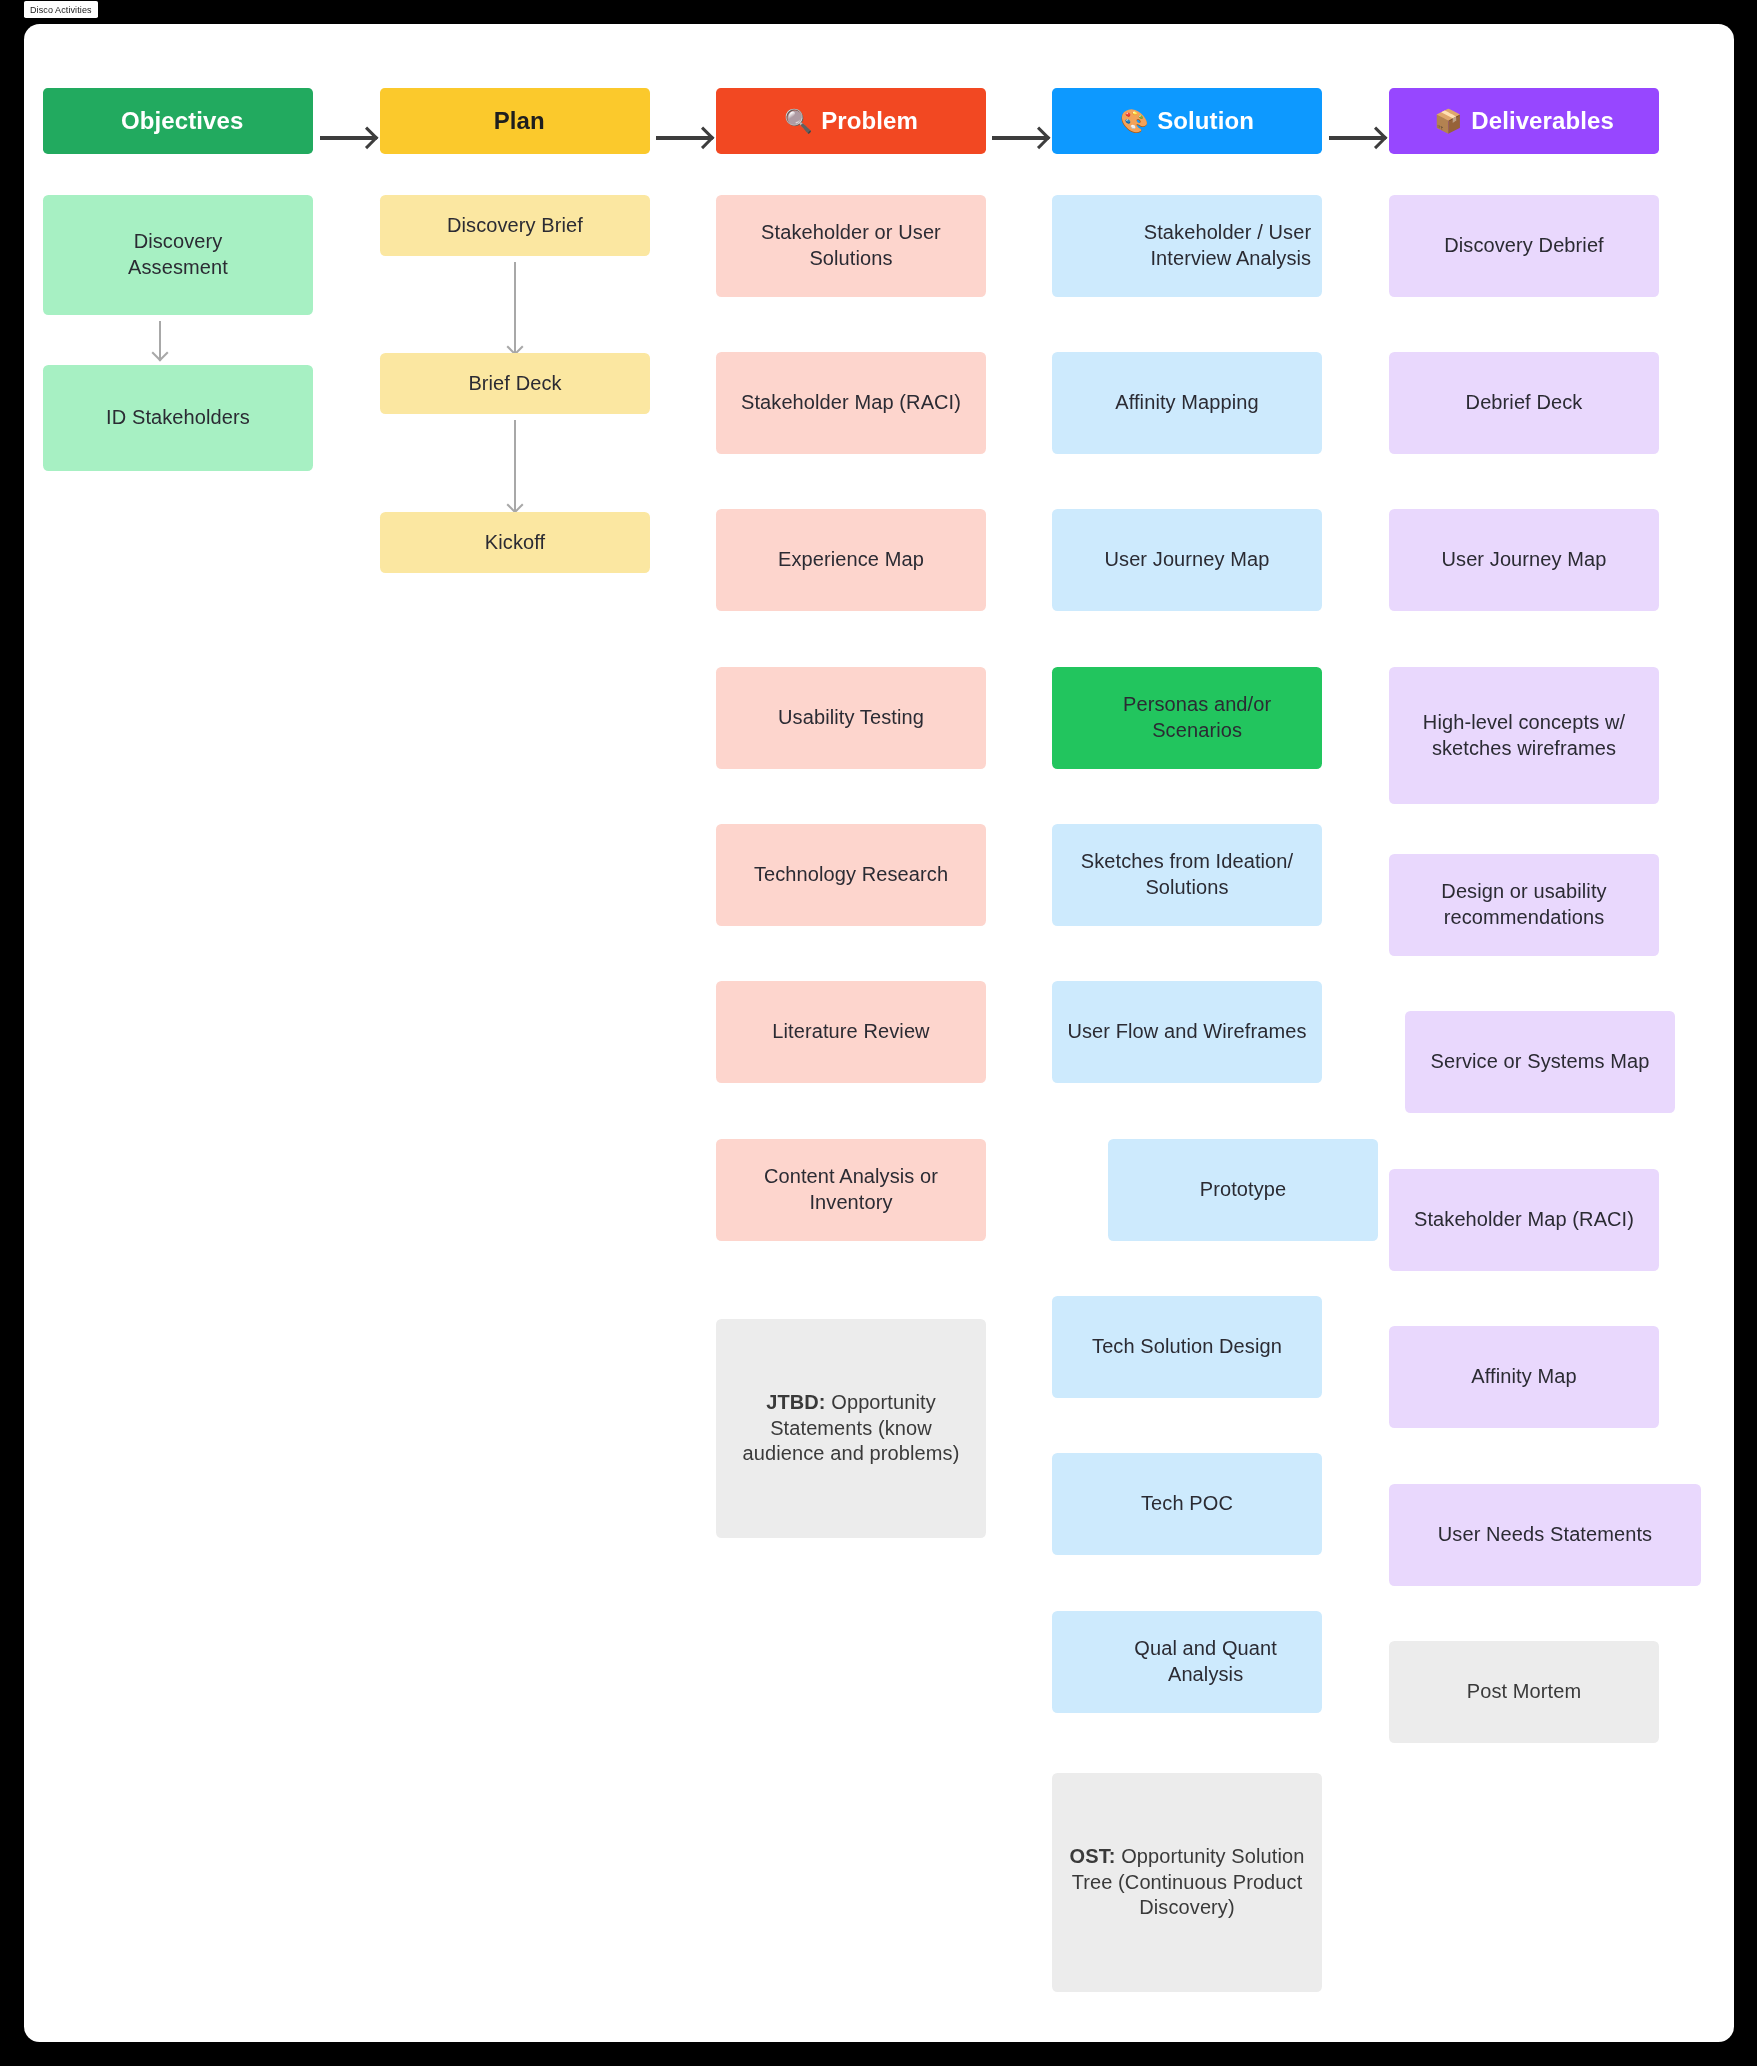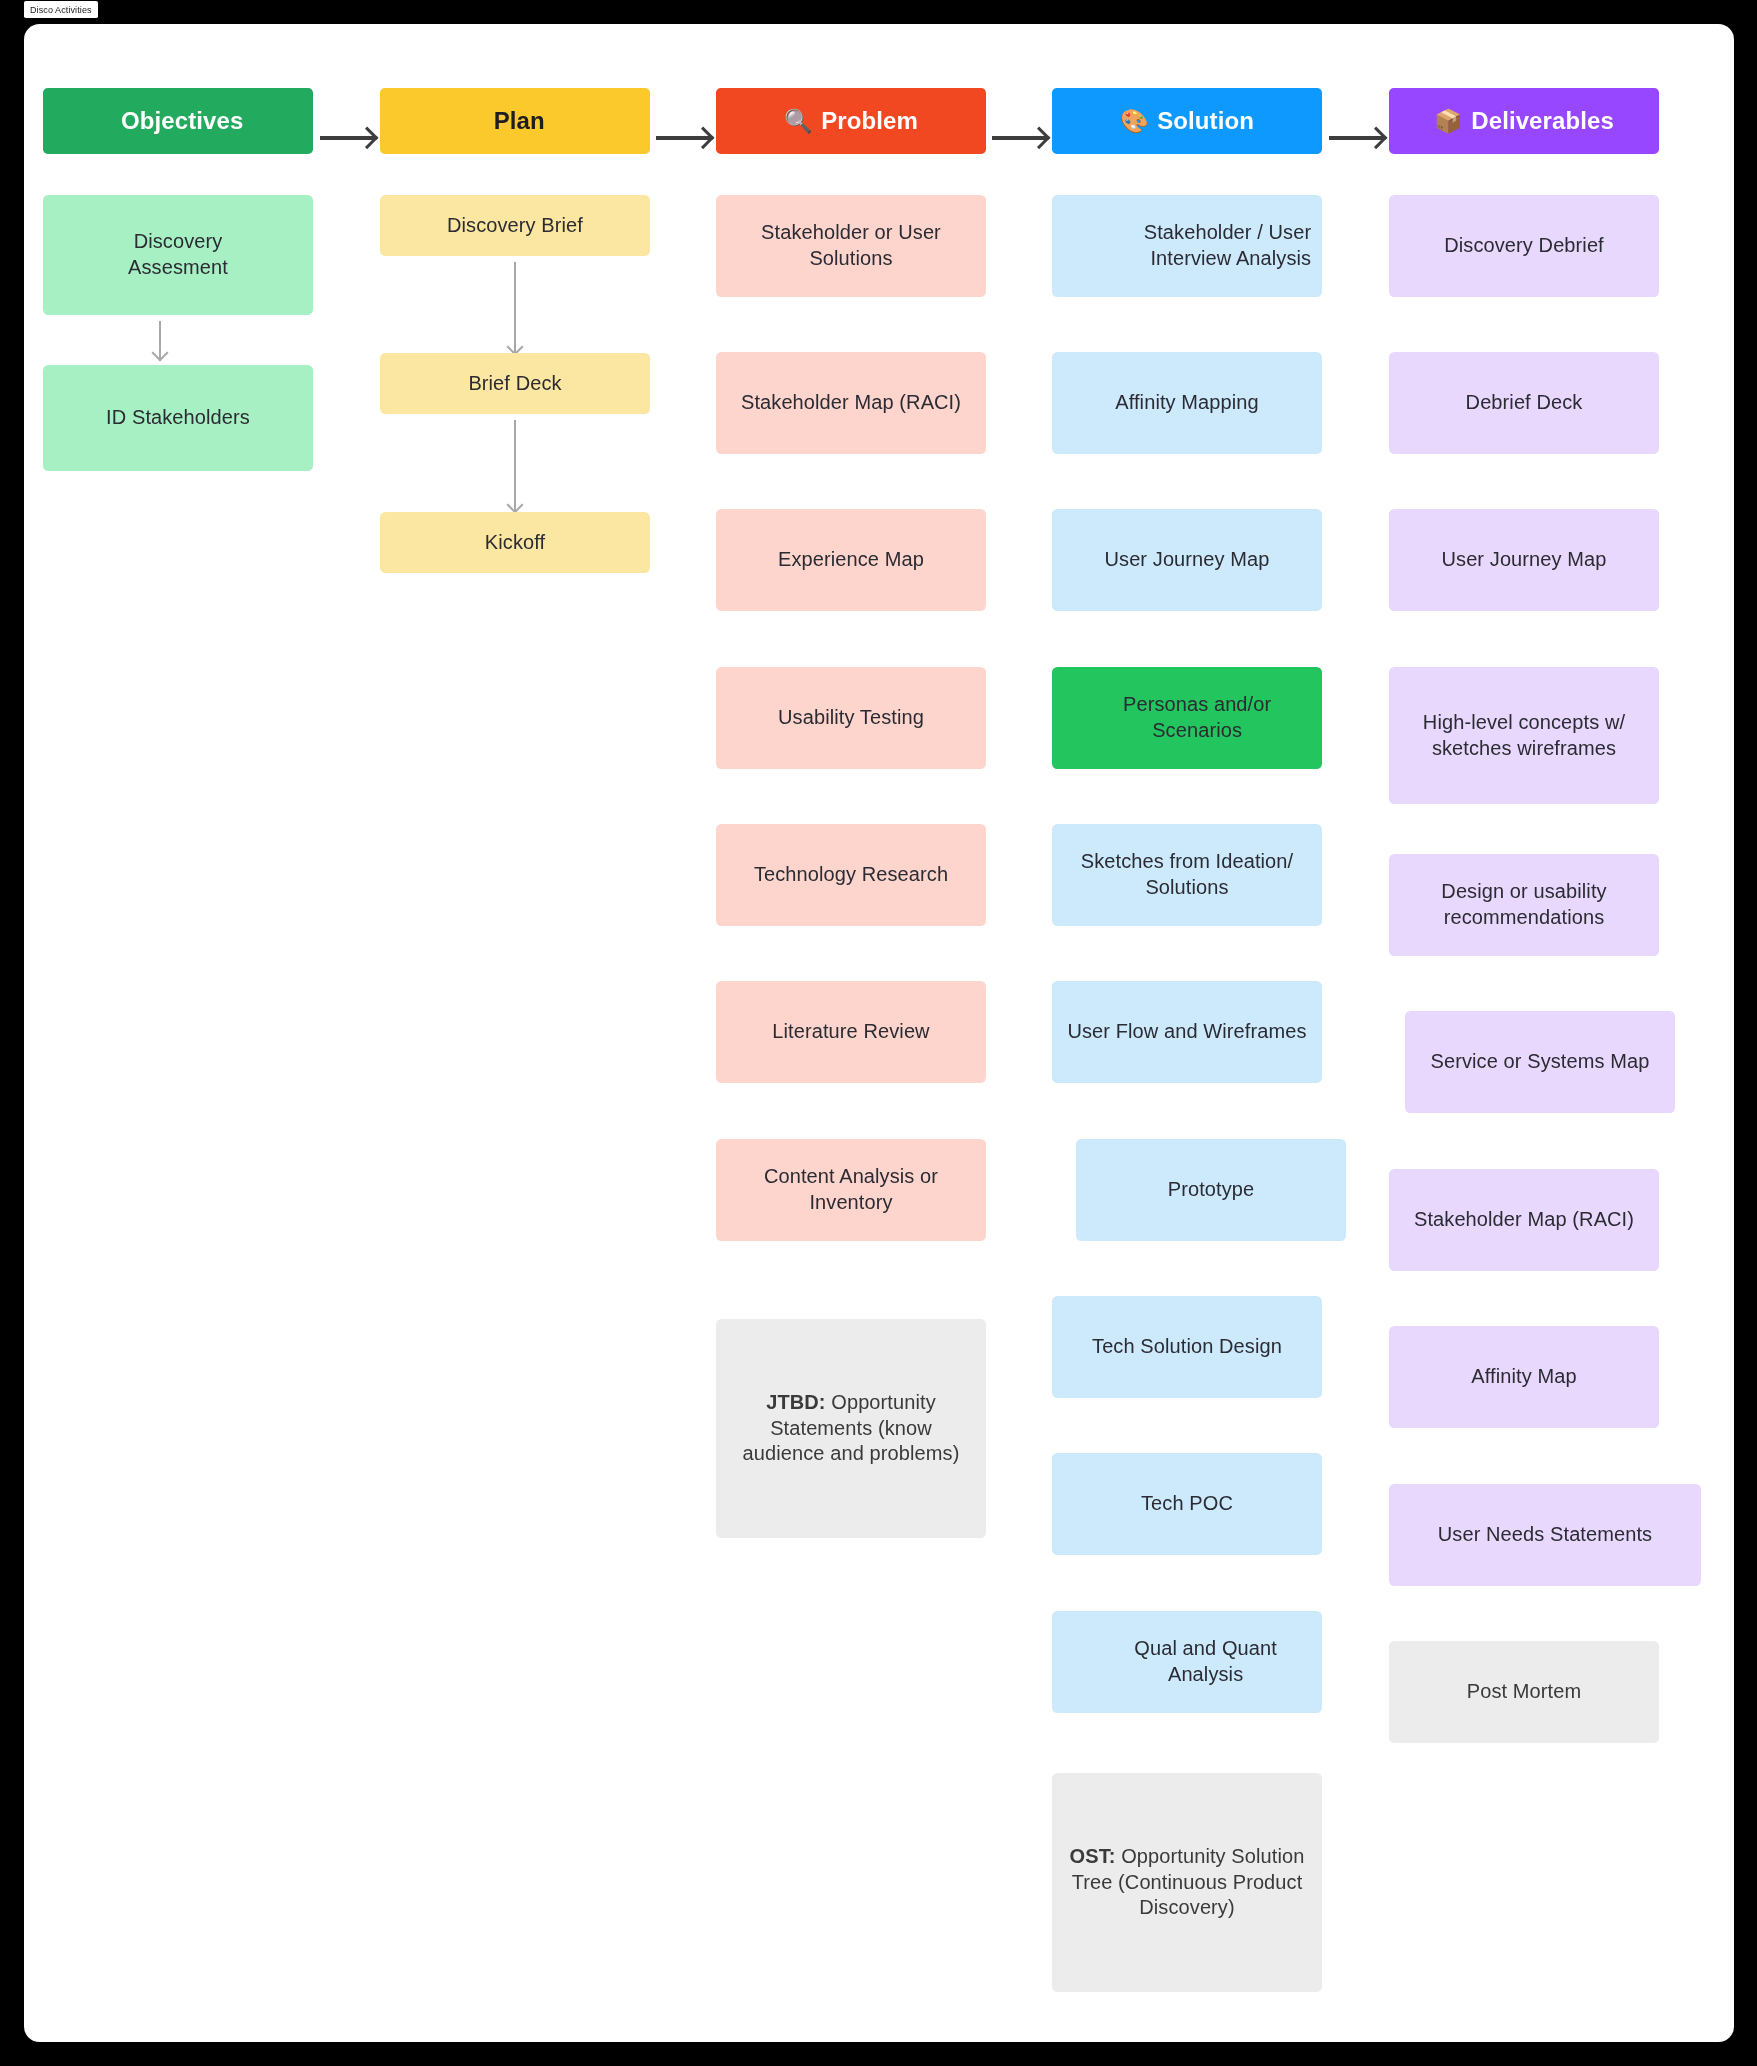--- a/index.html
+++ b/index.html
@@ -222,21 +222,21 @@
     </div>
     <div class="card" style="left:1028px; top:643px; width:270px; height:102px; background:#22c55e;padding-left:31px;">
       <span>Personas and/or Scenarios</span>
     </div>
     <div class="card" style="left:1028px; top:800px; width:270px; height:102px; background:#cdeafd;">
       <span>Sketches from Ideation/ Solutions</span>
     </div>
     <div class="card" style="left:1028px; top:957px; width:270px; height:102px; background:#cdeafd;">
       <span>User Flow and Wireframes</span>
     </div>
-    <div class="card" style="left:1052px; top:1115px; width:270px; height:102px; background:#cdeafd;">
+    <div class="card" style="left:1084px; top:1115px; width:270px; height:102px; background:#cdeafd;">
       <span>Prototype</span>
     </div>
     <div class="card" style="left:1028px; top:1272px; width:270px; height:102px; background:#cdeafd;">
       <span>Tech Solution Design</span>
     </div>
     <div class="card" style="left:1028px; top:1429px; width:270px; height:102px; background:#cdeafd;">
       <span>Tech POC</span>
     </div>
     <div class="card" style="left:1028px; top:1587px; width:270px; height:102px; background:#cdeafd;padding-left:48px;">
       <span>Qual and Quant Analysis</span>

